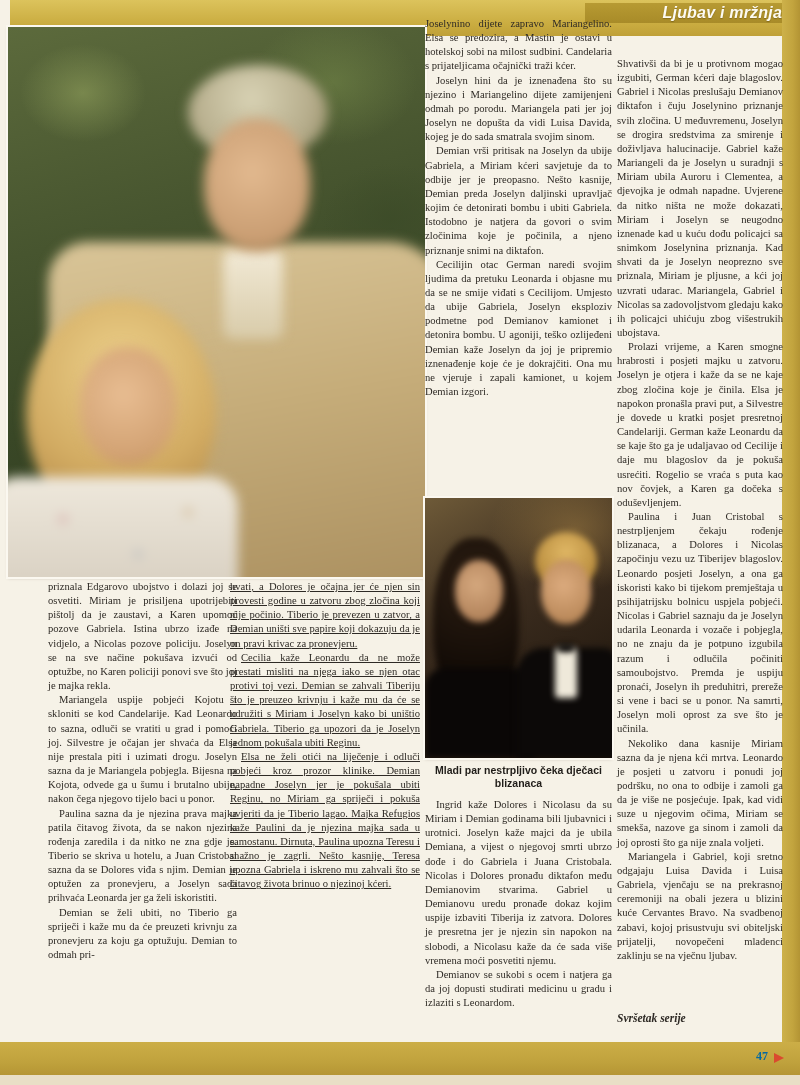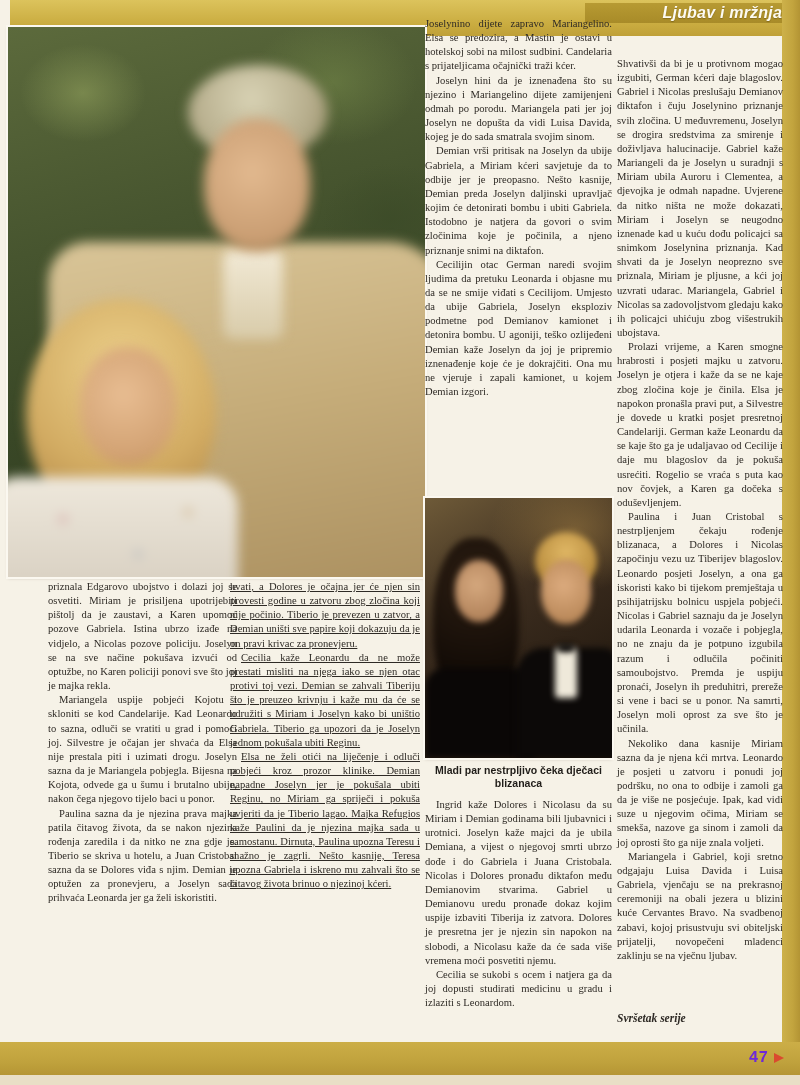--- a/index.html
+++ b/index.html
@@ -31,22 +31,22 @@
   .bottom-strip{
     position:absolute;left:0;top:1042px;width:800px;height:33px;
     background:linear-gradient(180deg,#ccae47 0%,#c0a23d 60%,#b59634 100%);
   }
   .below-strip{
     position:absolute;left:0;top:1075px;width:800px;height:10px;
     background:#e9dfc6;
   }
   .page-number{
     position:absolute;right:32px;top:1049px;
-    font-family:Liberation Mono, monospace;
-    font-weight:bold;font-size:16px;color:#6d28d9;
+    font-family:Liberation Serif, serif;
+    font-weight:bold;font-size:12px;color:#0369a1;
   }
   .page-arrow{
     position:absolute;right:16px;top:1053px;width:0;height:0;
     border-left:10px solid #da4a2e;border-top:5px solid transparent;border-bottom:5px solid transparent;
   }
   
   .photo{position:absolute;overflow:hidden;box-shadow:0 0 0 2px #fbf8f0, 0 1px 3px rgba(60,50,30,.35);}
   .main-photo{left:8px;top:27px;width:417px;height:550px;
     background:
       radial-gradient(90px 70px at 18% 12%, rgba(150,165,95,.55), rgba(0,0,0,0) 70%),
@@ -133,20 +133,21 @@
     <div class="blob m-face"></div>
     <div class="blob w-hair"></div>
     <div class="blob w-face"></div>
     <div class="blob w-top"></div>
   </div>
 
   <div class="col col1">
       <p>priznala Edgarovo ubojstvo i dolazi joj se osvetiti. Miriam je prisiljena upotrijebiti pištolj da je zaustavi, a Karen upomoć pozove Gabriela. Istina ubrzo izađe na vidjelo, a Nicolas pozove policiju. Joselyn se na sve načine pokušava izvući od optužbe, no Karen policiji ponovi sve što joj je majka rekla.</p>
       <p class="indent">Mariangela uspije pobjeći Kojotu i skloniti se kod Candelarije. Kad Leonardo to sazna, odluči se vratiti u grad i pomoći joj. Silvestre je očajan jer shvaća da Elsa nije prestala piti i uzimati drogu. Joselyn sazna da je Mariangela pobjegla. Bijesna na Kojota, odvede ga u šumu i brutalno ubije, nakon čega njegovo tijelo baci u ponor.</p>
       <p class="indent">Paulina sazna da je njezina prava majka patila čitavog života, da se nakon njezina rođenja zaredila i da nitko ne zna gdje je. Tiberio se skriva u hotelu, a Juan Cristobal sazna da se Dolores viđa s njim. Demian je optužen za pronevjeru, a Joselyn sada prihvaća Leonarda jer ga želi iskoristiti.</p>
+      <p class="indent">Demian se želi ubiti, no Tiberio ga spriječi i kaže mu da će preuzeti krivnju za pronevjeru za koju ga optužuju. Demian to odmah pri-</p>
     </div>
   <div class="col col2">
       <p>hvati, a Dolores je očajna jer će njen sin provesti godine u zatvoru zbog zločina koji nije počinio. Tiberio je prevezen u zatvor, a Demian uništi sve papire koji dokazuju da je on pravi krivac za pronevjeru.</p>
       <p class="indent">Cecilia kaže Leonardu da ne može prestati misliti na njega iako se njen otac protivi toj vezi. Demian se zahvali Tiberiju što je preuzeo krivnju i kaže mu da će se udružiti s Miriam i Joselyn kako bi uništio Gabriela. Tiberio ga upozori da je Joselyn jednom pokušala ubiti Reginu.</p>
       <p class="indent">Elsa ne želi otići na liječenje i odluči pobjeći kroz prozor klinike. Demian napadne Joselyn jer je pokušala ubiti Reginu, no Miriam ga spriječi i pokuša uvjeriti da je Tiberio lagao. Majka Refugios kaže Paulini da je njezina majka sada u samostanu. Dirnuta, Paulina upozna Teresu i snažno je zagrli. Nešto kasnije, Teresa upozna Gabriela i iskreno mu zahvali što se čitavog života brinuo o njezinoj kćeri.</p>
     </div>
   <div class="col col3-top">
       <p>Joselynino dijete zapravo Mariangelino. Elsa se predozira, a Mastin je ostavi u hotelskoj sobi na milost sudbini. Candelaria s prijateljicama očajnički traži kćer.</p>
       <p class="indent">Joselyn hini da je iznenađena što su njezino i Mariangelino dijete zamijenjeni odmah po porodu. Mariangela pati jer joj Joselyn ne dopušta da vidi Luisa Davida, kojeg je do sada smatrala svojim sinom.</p>
       <p class="indent">Demian vrši pritisak na Joselyn da ubije Gabriela, a Miriam kćeri savjetuje da to odbije jer je preopasno. Nešto kasnije, Demian preda Joselyn daljinski upravljač kojim će detonirati bombu i ubiti Gabriela. Istodobno je natjera da govori o svim zločinima koje je počinila, a njeno priznanje snimi na diktafon.</p>
@@ -160,21 +161,21 @@
     <div class="blob im-hair"></div>
     <div class="blob im-face"></div>
     <div class="blob im-suit"></div>
     <div class="blob im-shirt"></div>
     <div class="blob im-tie"></div>
   </div>
   <div class="inset-caption">Mladi par nestrpljivo čeka dječaci blizanaca</div>
 
   <div class="col col3-bottom">
       <p class="indent">Ingrid kaže Dolores i Nicolasu da su Miriam i Demian godinama bili ljubavnici i urotnici. Joselyn kaže majci da je ubila Demiana, a vijest o njegovoj smrti ubrzo dođe i do Gabriela i Juana Cristobala. Nicolas i Dolores pronađu diktafon među Demianovim stvarima. Gabriel u Demianovu uredu pronađe dokaz kojim uspije izbaviti Tiberija iz zatvora. Dolores je presretna jer je njezin sin napokon na slobodi, a Nicolasu kaže da će sada više vremena moći posvetiti njemu.</p>
-      <p class="indent">Cecilia se sukobi s ocem i natjera ga da joj dopusti studirati medicinu u gradu i izlaziti s Leonardom.</p>
+      <p class="indent">Demianov se sukobi s ocem i natjera ga da joj dopusti studirati medicinu u gradu i izlaziti s Leonardom.</p>
     </div>
   <div class="col col4">
       <p>Shvativši da bi je u protivnom mogao izgubiti, German kćeri daje blagoslov. Gabriel i Nicolas preslušaju Demianov diktafon i čuju Joselynino priznanje svih zločina. U međuvremenu, Joselyn se drogira sredstvima za smirenje i doživljava halucinacije. Gabriel kaže Mariangeli da je Joselyn u suradnji s Miriam ubila Auroru i Clementea, a djevojka je odmah napadne. Uvjerene da nitko ništa ne može dokazati, Miriam i Joselyn se neugodno iznenade kad u kuću dođu policajci sa snimkom Joselynina priznanja. Kad shvati da je Joselyn neoprezno sve priznala, Miriam je pljusne, a kći joj uzvrati udarac. Mariangela, Gabriel i Nicolas sa zadovoljstvom gledaju kako ih policajci uhićuju zbog višestrukih ubojstava.</p>
       <p class="indent">Prolazi vrijeme, a Karen smogne hrabrosti i posjeti majku u zatvoru. Joselyn je otjera i kaže da se ne kaje zbog zločina koje je činila. Elsa je napokon pronašla pravi put, a Silvestre je dovede u kratki posjet presretnoj Candelariji. German kaže Leonardu da se kaje što ga je udaljavao od Cecilije i daje mu blagoslov da je pokuša usrećiti. Rogelio se vraća s puta kao nov čovjek, a Karen ga dočeka s oduševljenjem.</p>
       <p class="indent">Paulina i Juan Cristobal s nestrpljenjem čekaju rođenje blizanaca, a Dolores i Nicolas započinju vezu uz Tiberijev blagoslov. Leonardo posjeti Joselyn, a ona ga iskoristi kako bi tijekom premještaja u psihijatrijsku bolnicu uspjela pobjeći. Nicolas i Gabriel saznaju da je Joselyn udarila Leonarda i vozače i pobjegla, no ne znaju da je potpuno izgubila razum i odlučila počiniti samoubojstvo. Premda je uspiju pronaći, Joselyn ih preduhitri, prereže si vene i baci se u ponor. Na samrti, Joselyn moli oprost za sve što je učinila.</p>
       <p class="indent">Nekoliko dana kasnije Miriam sazna da je njena kći mrtva. Leonardo je posjeti u zatvoru i ponudi joj podršku, no ona to odbije i zamoli ga da je više ne posjećuje. Ipak, kad vidi suze u njegovim očima, Miriam se smekša, nazove ga sinom i zamoli da joj oprosti što ga nije znala voljeti.</p>
       <p class="indent">Mariangela i Gabriel, koji sretno odgajaju Luisa Davida i Luisa Gabriela, vjenčaju se na prekrasnoj ceremoniji na obali jezera u blizini kuće Cervantes Bravo. Na svadbenoj zabavi, kojoj prisustvuju svi obiteljski prijatelji, novopečeni mladenci zaklinju se na vječnu ljubav.</p>
     </div>
 
   <div class="end-label">Svršetak serije</div>

